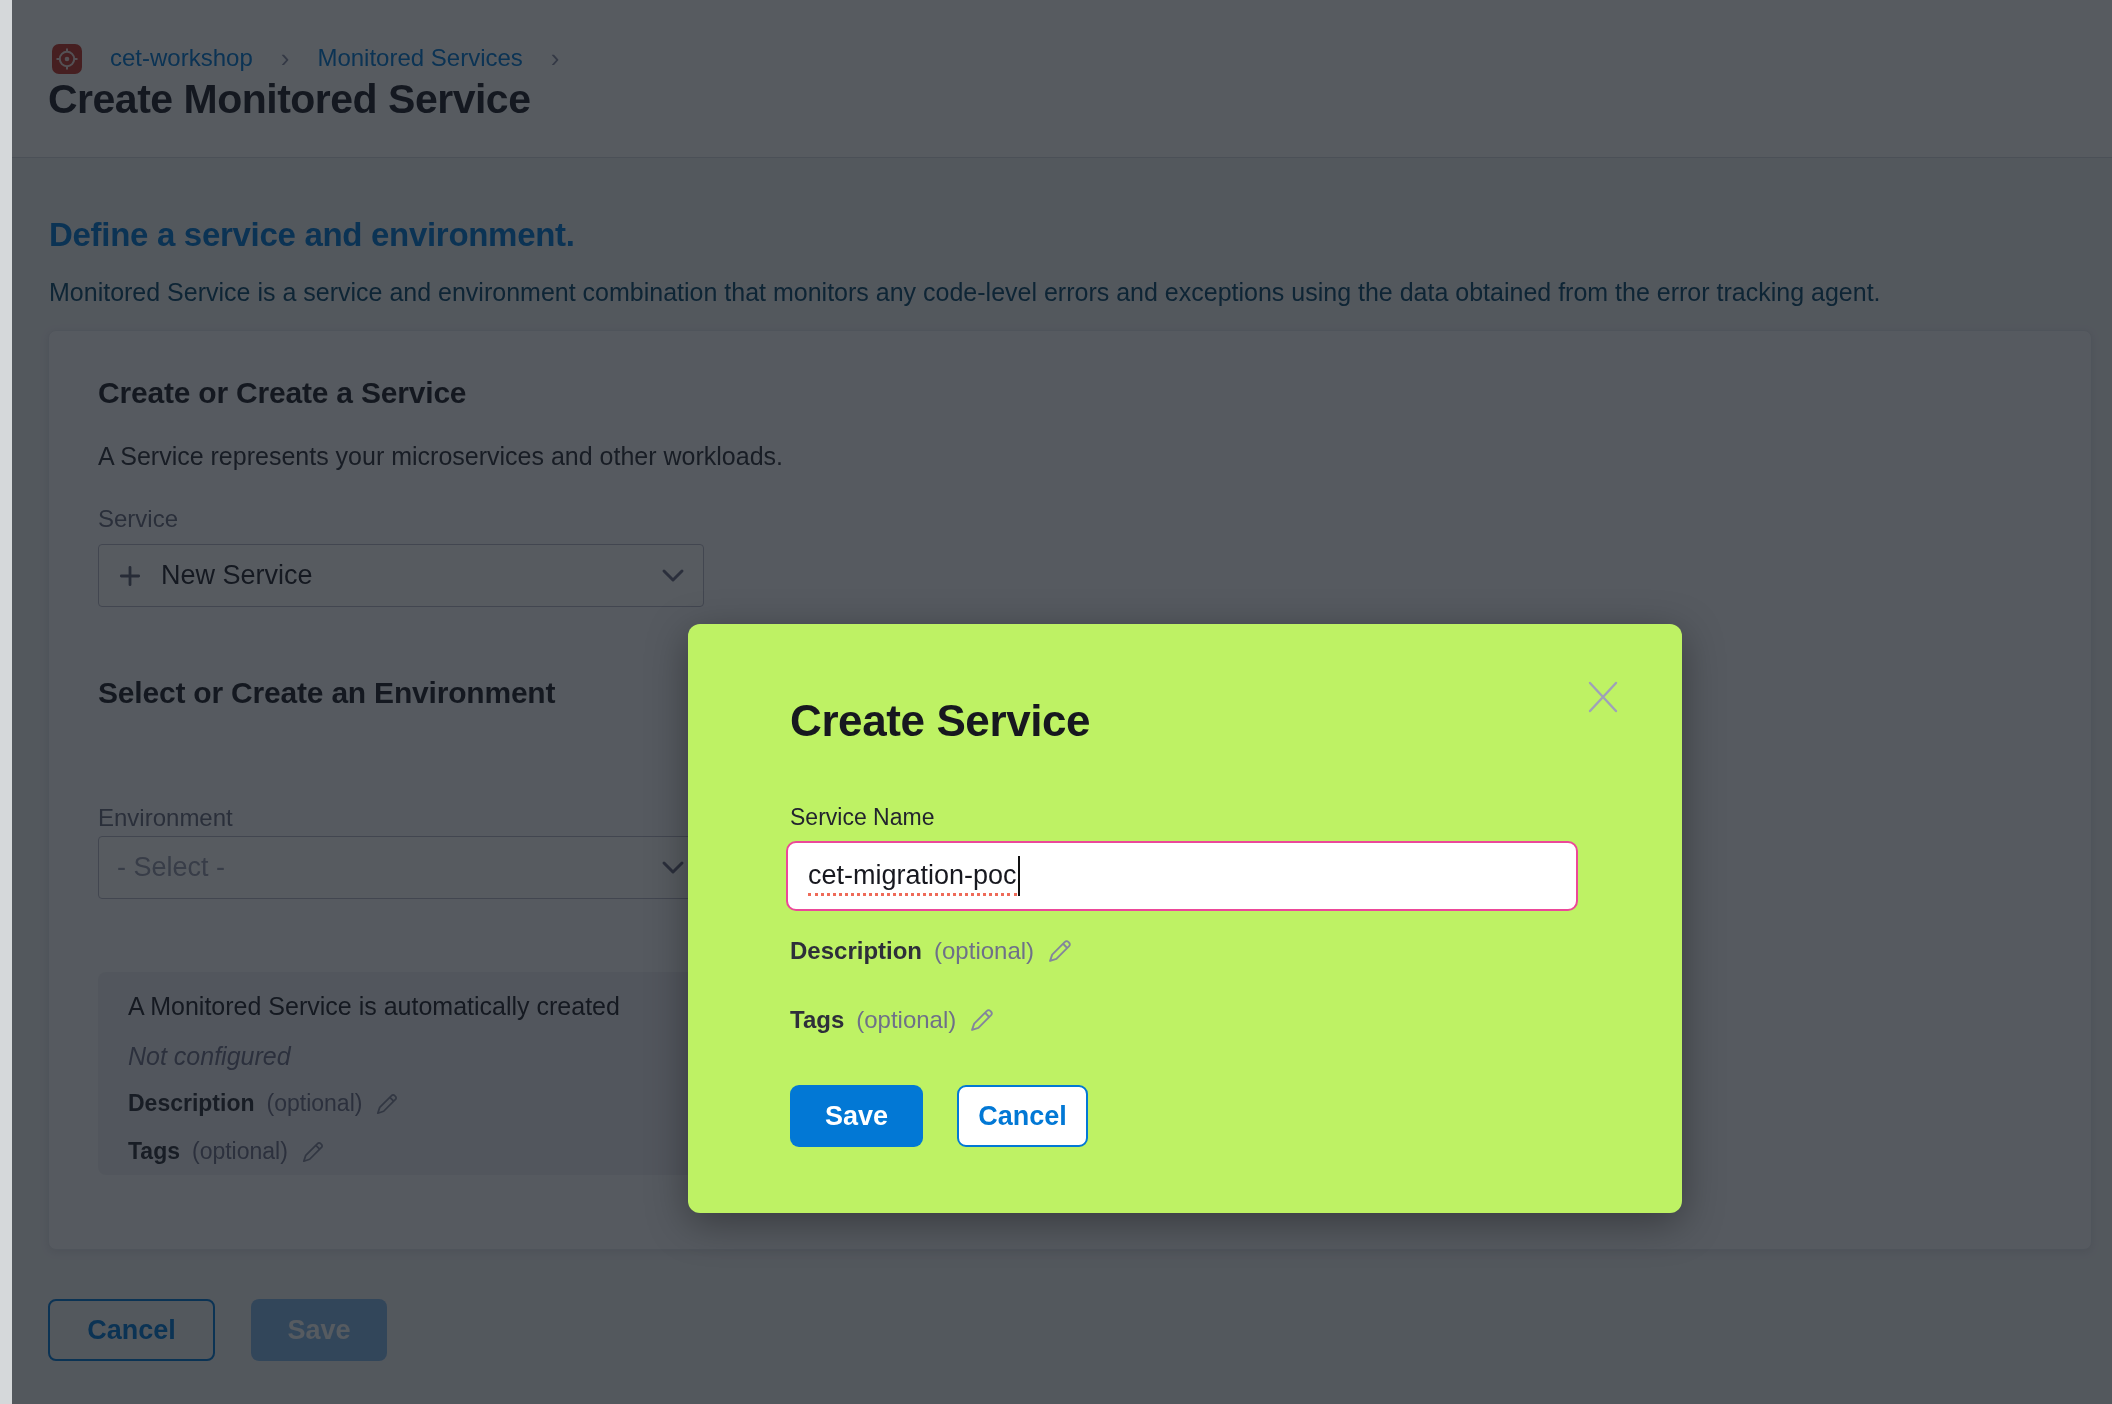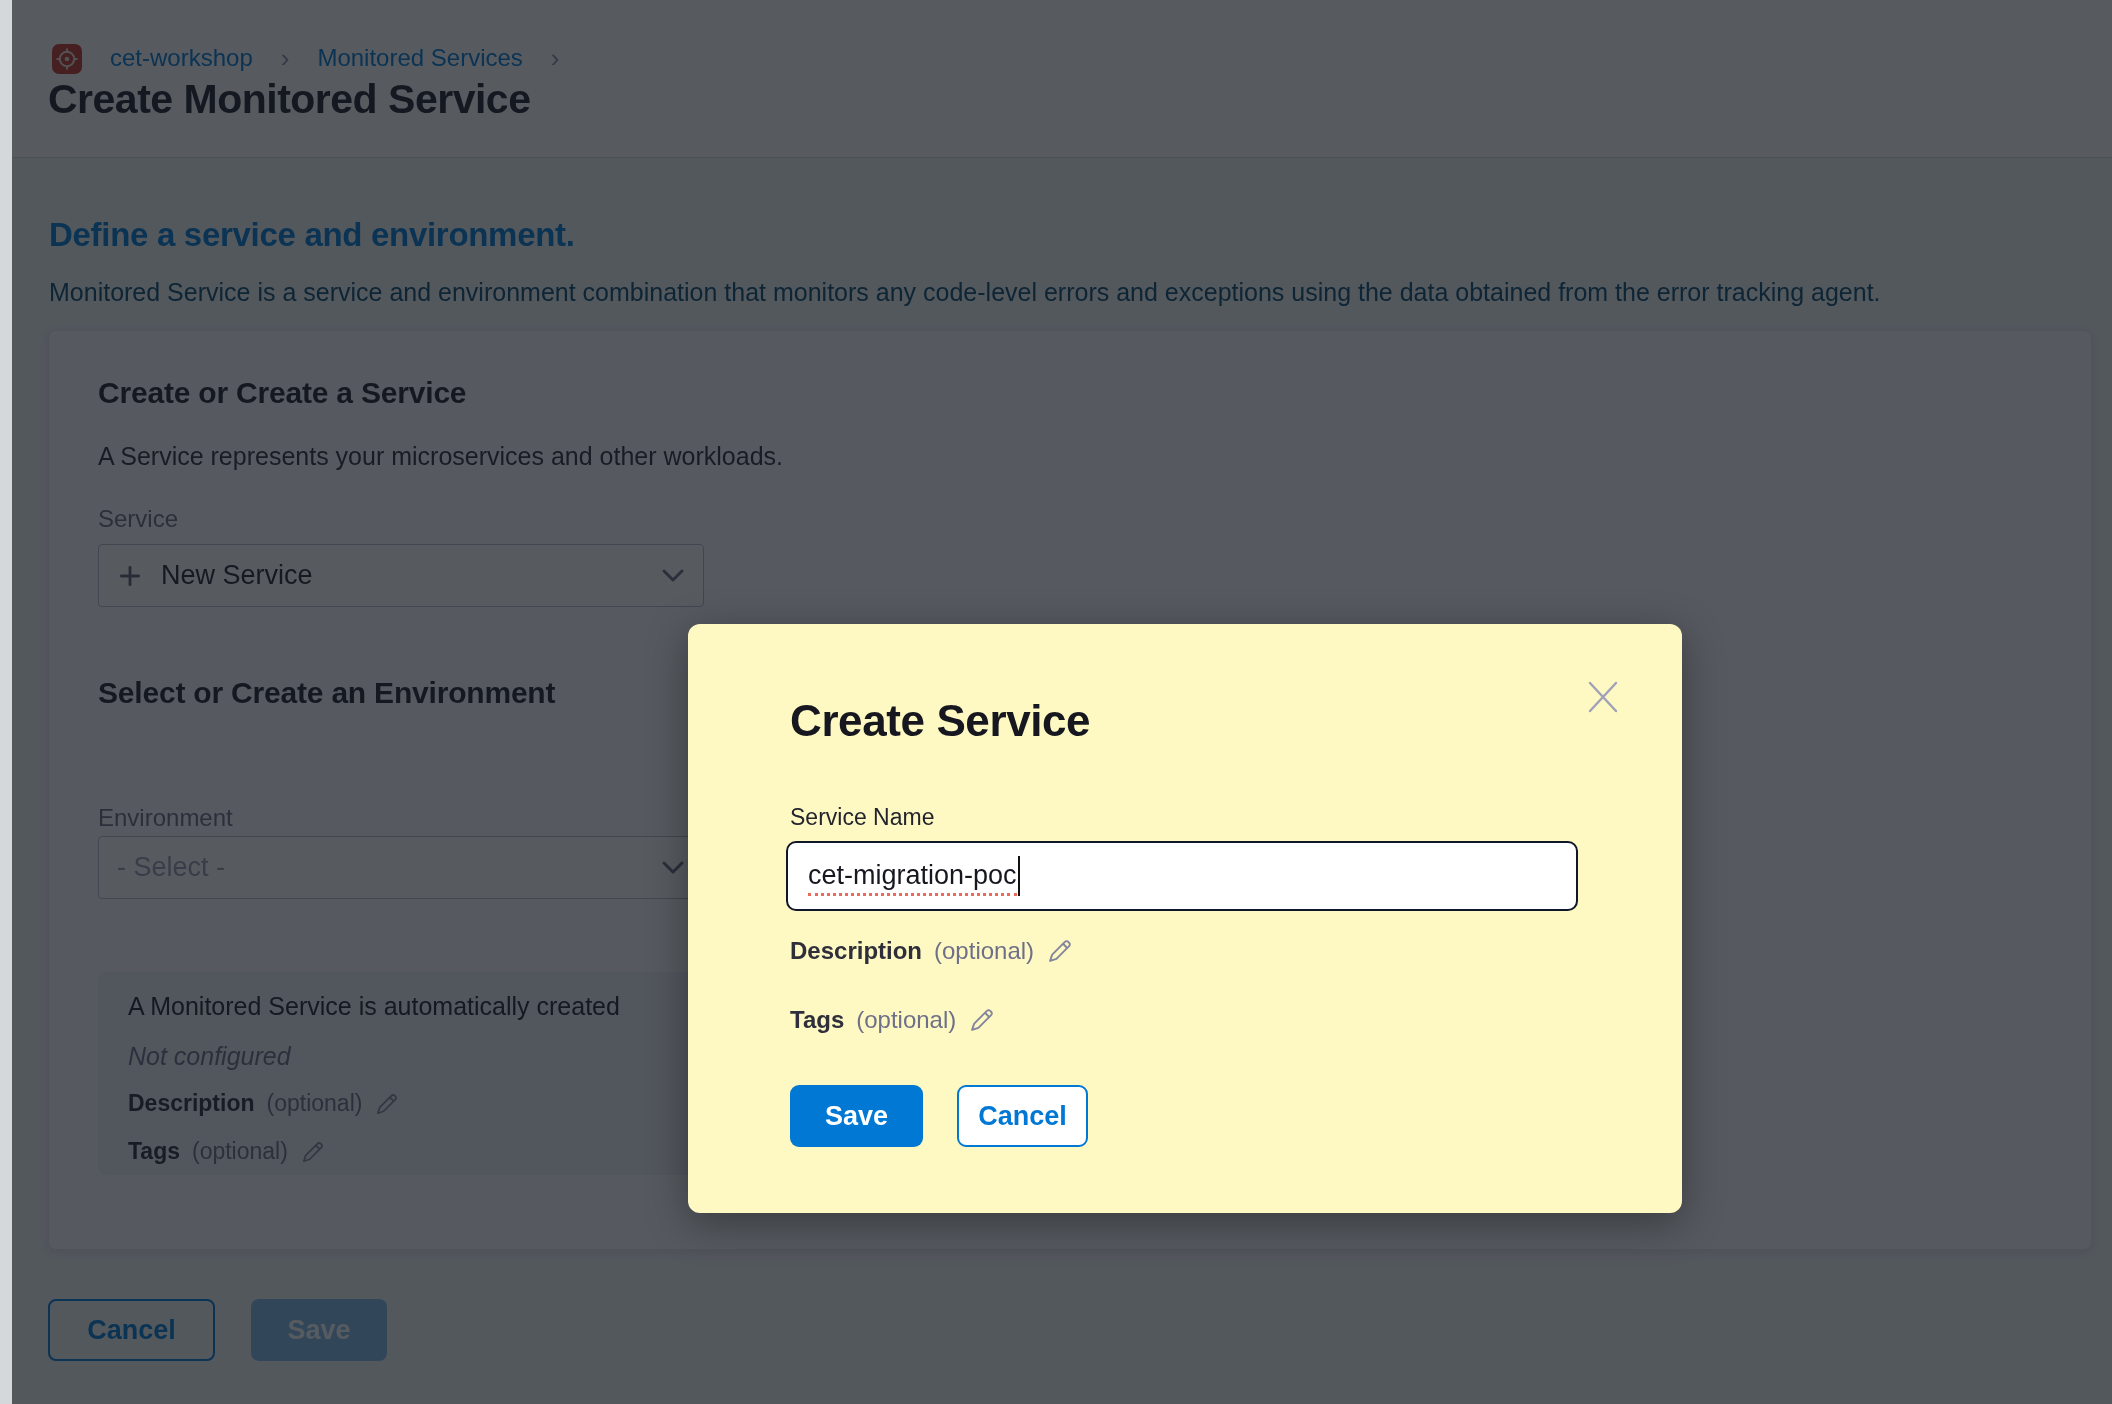--- a/index.html
+++ b/index.html
@@ -53,25 +53,25 @@
 
   .btn{display:flex;align-items:center;justify-content:center;border-radius:8px;font-weight:bold;cursor:pointer;}
   #footer-cancel{position:absolute;left:48px;top:1299px;width:167px;height:62px;border:2px solid #0278d5;color:#0278d5;background:transparent;font-size:27px;}
   #footer-save{position:absolute;left:251px;top:1299px;width:136px;height:62px;background:#84b9ea;color:#fbfdff;font-size:27px;}
 
   
   #overlay{position:absolute;left:12px;top:0;width:2100px;height:1404px;background:rgba(16,22,28,0.70);z-index:50;}
   #left-strip{position:absolute;left:0;top:0;width:12px;height:1404px;background:#d5d8da;z-index:60;}
 
   
-  #modal{position:absolute;left:688px;top:624px;width:994px;height:589px;background:#fef9c3;border-radius:12px;z-index:70;box-shadow:0 10px 40px rgba(0,0,0,0.35);}
+  #modal{position:absolute;left:688px;top:624px;width:994px;height:589px;background:#bef264;border-radius:12px;z-index:70;box-shadow:0 10px 40px rgba(0,0,0,0.35);}
   #modal-title{position:absolute;left:102px;top:72px;font-size:44px;font-weight:bold;color:#17181f;letter-spacing:-0.4px;}
   #modal-close{position:absolute;left:898px;top:55px;width:34px;height:36px;cursor:pointer;}
   #modal-name-label{position:absolute;left:102px;top:180px;font-size:23px;color:#23242e;}
-  #modal-input{position:absolute;left:98px;top:217px;width:792px;height:70px;border:2px solid #0f172a;border-radius:10px;background:#fff;display:flex;align-items:center;padding:0 20px;}
+  #modal-input{position:absolute;left:98px;top:217px;width:792px;height:70px;border:2px solid #ec4899;border-radius:10px;background:#fff;display:flex;align-items:center;padding:0 20px;}
   #modal-input .value{font-size:27px;color:#17181f;border-bottom:3px dotted #ee6a58;line-height:36px;}
   #modal-input .caret{width:2px;height:40px;background:#111;margin-left:1px;}
   #modal-desc-row{left:102px;top:313px;font-size:24px;}
   #modal-tags-row{left:102px;top:382px;font-size:24px;}
   #modal-save{position:absolute;left:102px;top:461px;width:133px;height:62px;background:#0278d5;color:#ffffff;font-size:27px;border-radius:9px;}
   #modal-cancel{position:absolute;left:269px;top:461px;width:131px;height:62px;background:#ffffff;border:2px solid #0278d5;color:#0278d5;font-size:27px;border-radius:9px;}
 </style>
 </head>
 <body>
 

